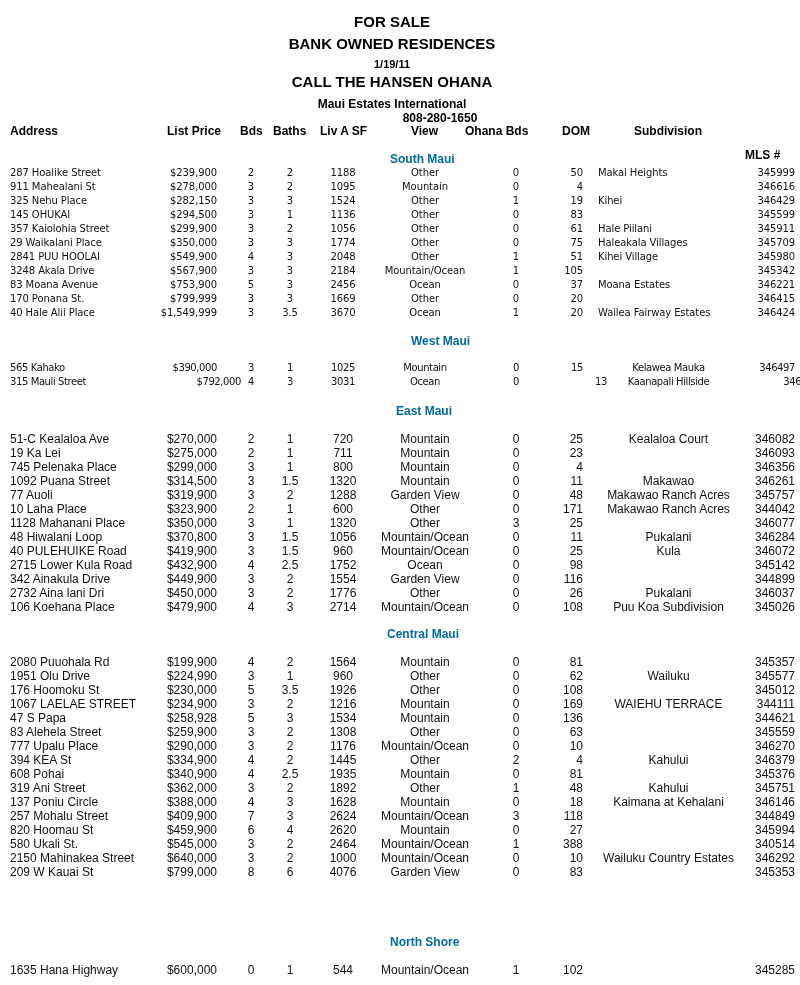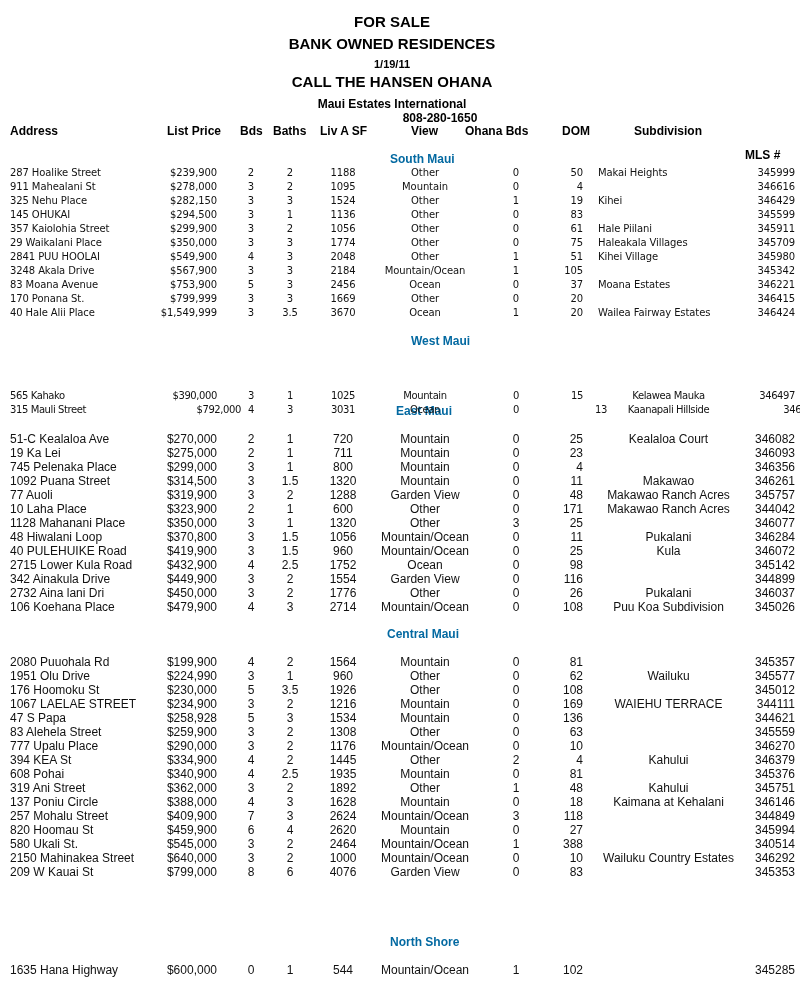--- a/index.html
+++ b/index.html
@@ -17,21 +17,21 @@
   .c-baths { left: 275px; width: 30px; text-align: center; }
   .c-liv { left: 323px; width: 40px; text-align: center; }
   .c-view { left: 370px; width: 110px; text-align: center; }
   .c-ohana { left: 506px; width: 20px; text-align: center; }
   .c-dom { right: 217px; text-align: right; }
   .c-sub-left { left: 598px; }
   .c-sub-center { left: 590px; width: 157px; text-align: center; }
   .c-mls { right: 5px; text-align: right; }
   .calibri { font-family: "DejaVu Sans", sans-serif; font-size: 10px; letter-spacing: -0.1px; }
   .arial { font-family: "Liberation Sans", sans-serif; font-size: 12px; }
-  .narrow { font-family: "DejaVu Sans", sans-serif; font-size: 10px; letter-spacing: -0.4px; margin-top: 28px; }
+  .narrow { font-family: "DejaVu Sans", sans-serif; font-size: 10px; letter-spacing: -0.4px; }
 </style>
 </head>
 <body>
 
 <div class="hdr h1" style="top:13px;">FOR SALE</div>
 <div class="hdr h1" style="top:35px;">BANK OWNED RESIDENCES</div>
 <div class="hdr h2" style="top:58px;">1/19/11</div>
 <div class="hdr h1" style="top:73px;">CALL THE HANSEN OHANA</div>
 <div class="hdr h2" style="top:97px; font-size:12px;">Maui Estates International</div>
 <div class="hdr h2" style="top:111px; font-size:12px;padding-left:48px;">808-280-1650</div>

